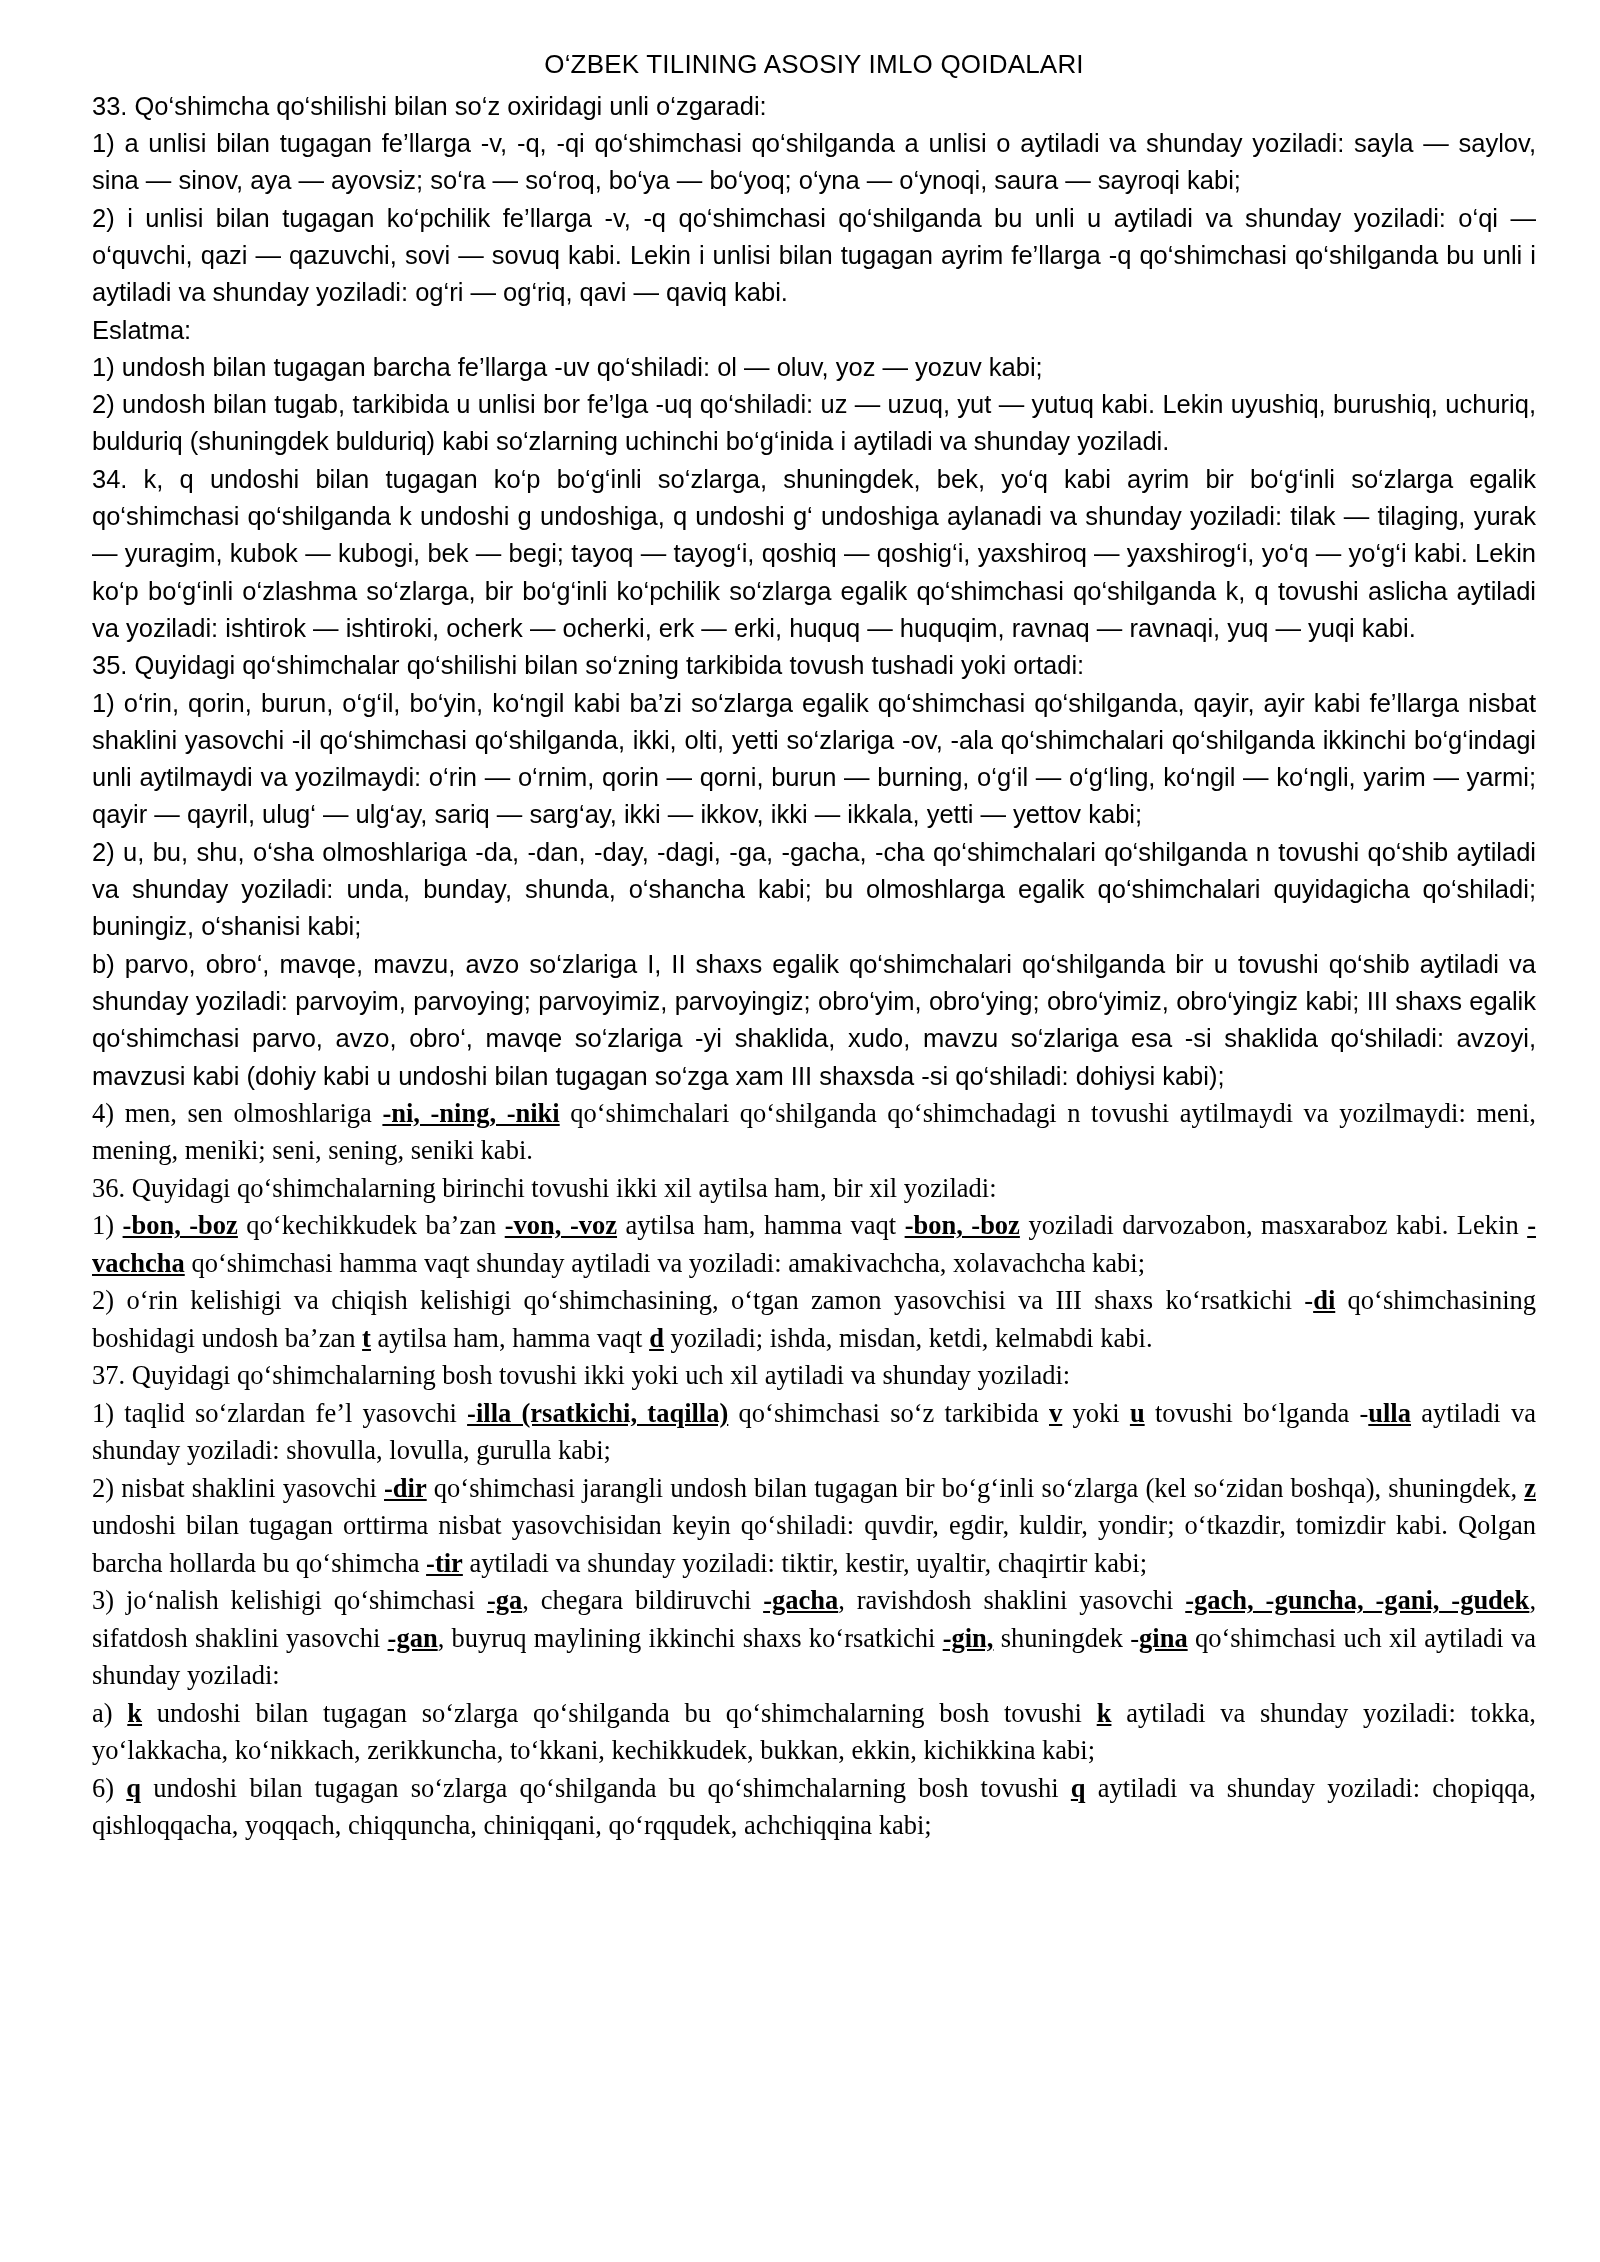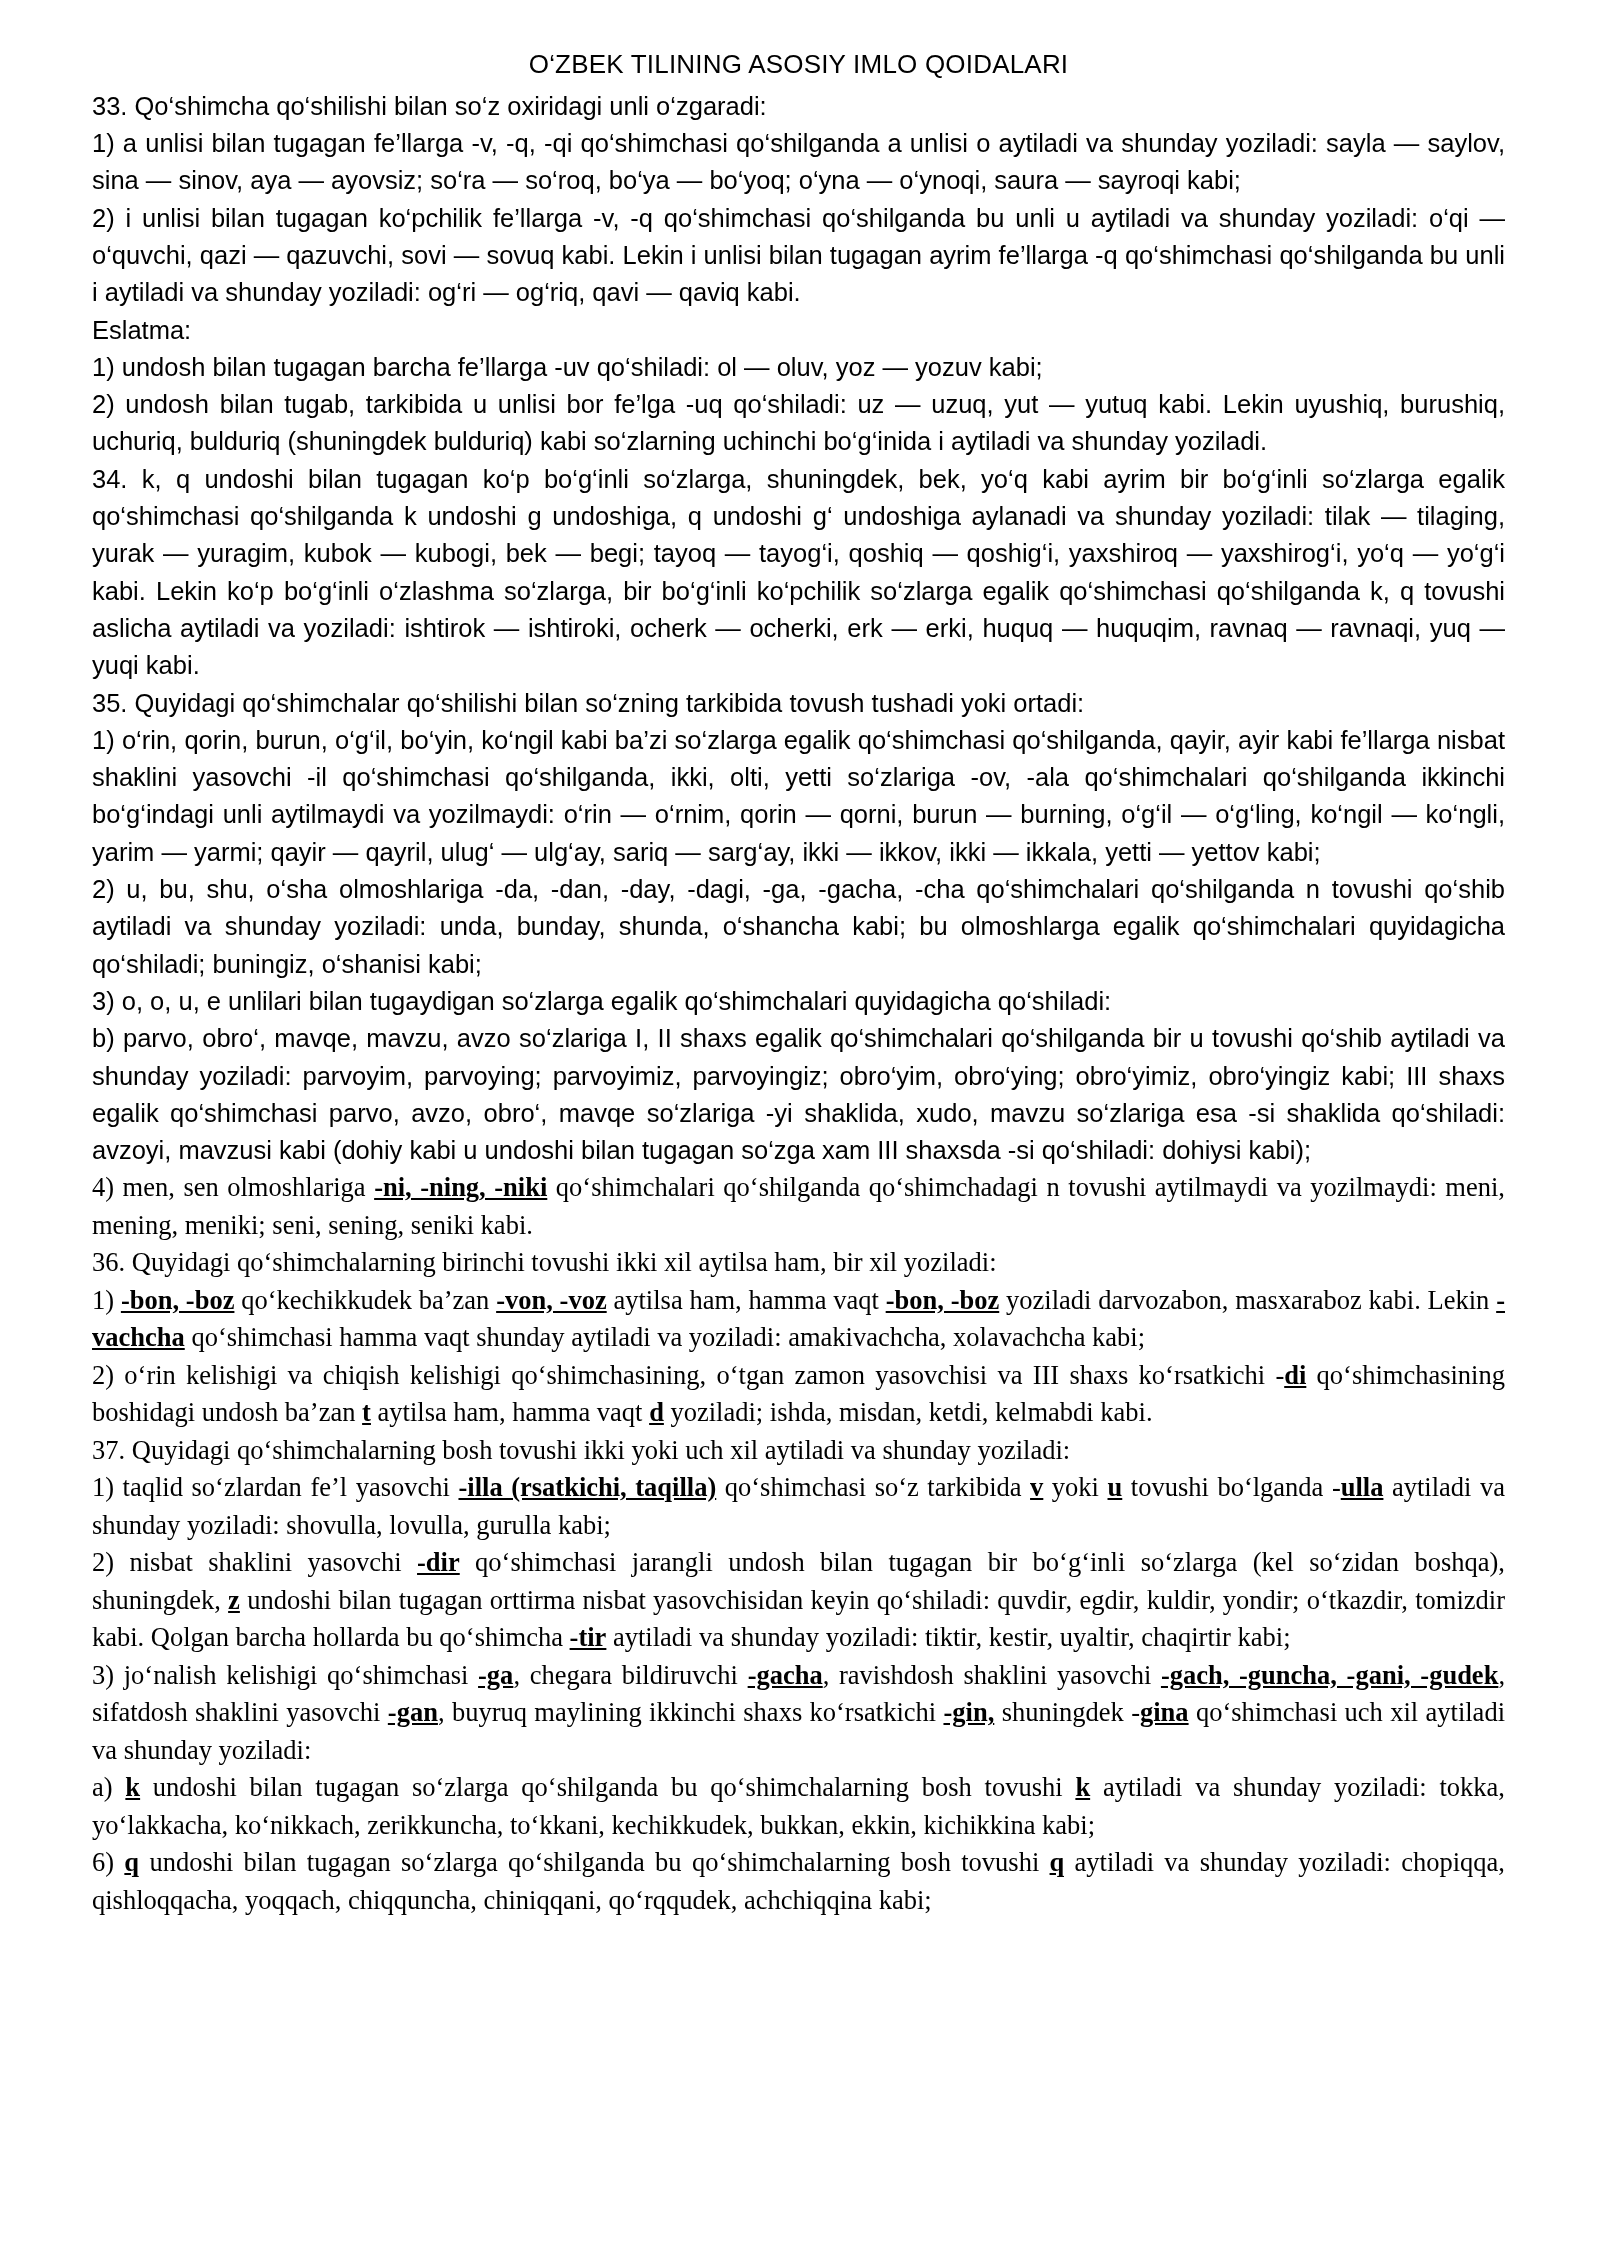--- a/index.html
+++ b/index.html
@@ -7,21 +7,21 @@
     width:1600px;
     height:2262px;
     background:#ffffff;
     color:#000000;
     font-family:"Liberation Sans", sans-serif;
   }
   .page {
     width:1600px;
     height:2262px;
     box-sizing:border-box;
-    padding:48px 95px 0 92px;
+    padding:48px 64px 0 92px;
     position:relative;
   }
   .title {
     text-align:center;
     font-family:"Liberation Sans", sans-serif;
     font-size:26px;
     line-height:1.30;
     letter-spacing:0.2px;
     font-weight:400;
   }
@@ -73,21 +73,20 @@
     <p class="nojust">33. Qo‘shimcha qo‘shilishi bilan so‘z oxiridagi unli o‘zgaradi:</p>
     <p>1) a unlisi bilan tugagan fe’llarga -v, -q, -qi qo‘shimchasi qo‘shilganda a unlisi o aytiladi va shunday yoziladi: sayla — saylov, sina — sinov, aya — ayovsiz; so‘ra — so‘roq, bo‘ya — bo‘yoq; o‘yna — o‘ynoqi, saura — sayroqi kabi;</p>
     <p>2) i unlisi bilan tugagan ko‘pchilik fe’llarga -v, -q qo‘shimchasi qo‘shilganda bu unli u aytiladi va shunday yoziladi: o‘qi — o‘quvchi, qazi — qazuvchi, sovi — sovuq kabi. Lekin i unlisi bilan tugagan ayrim fe’llarga -q qo‘shimchasi qo‘shilganda bu unli i aytiladi va shunday yoziladi: og‘ri — og‘riq, qavi — qaviq kabi.</p>
     <p class="nojust">Eslatma:</p>
     <p class="nojust">1) undosh bilan tugagan barcha fe’llarga -uv qo‘shiladi: ol — oluv, yoz — yozuv kabi;</p>
     <p>2) undosh bilan tugab, tarkibida u unlisi bor fe’lga -uq qo‘shiladi: uz — uzuq, yut — yutuq kabi. Lekin uyushiq, burushiq, uchuriq, bulduriq (shuningdek bulduriq) kabi so‘zlarning uchinchi bo‘g‘inida i aytiladi va shunday yoziladi.</p>
     <p>34. k, q undoshi bilan tugagan ko‘p bo‘g‘inli so‘zlarga, shuningdek, bek, yo‘q kabi ayrim bir bo‘g‘inli so‘zlarga egalik qo‘shimchasi qo‘shilganda k undoshi g undoshiga, q undoshi g‘ undoshiga aylanadi va shunday yoziladi: tilak — tilaging, yurak — yuragim, kubok — kubogi, bek — begi; tayoq — tayog‘i, qoshiq — qoshig‘i, yaxshiroq — yaxshirog‘i, yo‘q — yo‘g‘i kabi. Lekin ko‘p bo‘g‘inli o‘zlashma so‘zlarga, bir bo‘g‘inli ko‘pchilik so‘zlarga egalik qo‘shimchasi qo‘shilganda k, q tovushi aslicha aytiladi va yoziladi: ishtirok — ishtiroki, ocherk — ocherki, erk — erki, huquq — huquqim, ravnaq — ravnaqi, yuq — yuqi kabi.</p>
     <p class="nojust">35. Quyidagi qo‘shimchalar qo‘shilishi bilan so‘zning tarkibida tovush tushadi yoki ortadi:</p>
     <p>1) o‘rin, qorin, burun, o‘g‘il, bo‘yin, ko‘ngil kabi ba’zi so‘zlarga egalik qo‘shimchasi qo‘shilganda, qayir, ayir kabi fe’llarga nisbat shaklini yasovchi -il qo‘shimchasi qo‘shilganda, ikki, olti, yetti so‘zlariga -ov, -ala qo‘shimchalari qo‘shilganda ikkinchi bo‘g‘indagi unli aytilmaydi va yozilmaydi: o‘rin — o‘rnim, qorin — qorni, burun — burning, o‘g‘il — o‘g‘ling, ko‘ngil — ko‘ngli, yarim — yarmi; qayir — qayril, ulug‘ — ulg‘ay, sariq — sarg‘ay, ikki — ikkov, ikki — ikkala, yetti — yettov kabi;</p>
     <p>2) u, bu, shu, o‘sha olmoshlariga -da, -dan, -day, -dagi, -ga, -gacha, -cha qo‘shimchalari qo‘shilganda n tovushi qo‘shib aytiladi va shunday yoziladi: unda, bunday, shunda, o‘shancha kabi; bu olmoshlarga egalik qo‘shimchalari quyidagicha qo‘shiladi; buningiz, o‘shanisi kabi;</p>
-    <p class="nojust">3) o, o, u, e unlilari bilan tugaydigan so‘zlarga egalik qo‘shimchalari quyidagicha qo‘shiladi:</p>
     <p>b) parvo, obro‘, mavqe, mavzu, avzo so‘zlariga I, II shaxs egalik qo‘shimchalari qo‘shilganda bir u tovushi qo‘shib aytiladi va shunday yoziladi: parvoyim, parvoying; parvoyimiz, parvoyingiz; obro‘yim, obro‘ying; obro‘yimiz, obro‘yingiz kabi; III shaxs egalik qo‘shimchasi parvo, avzo, obro‘, mavqe so‘zlariga -yi shaklida, xudo, mavzu so‘zlariga esa -si shaklida qo‘shiladi: avzoyi, mavzusi kabi (dohiy kabi u undoshi bilan tugagan so‘zga xam III shaxsda -si qo‘shiladi: dohiysi kabi);</p>
   </div>
 
   <div class="serifblk">
 
     <p><span>4) men, sen olmoshlariga </span><b>-ni, -ning, -niki</b><span> qo‘shimchalari qo‘shilganda qo‘shimchadagi n tovushi aytilmaydi va yozilmaydi: meni, mening, meniki; seni, sening, seniki kabi.</span></p>
 
     <p class="nojust">36. Quyidagi qo‘shimchalarning birinchi tovushi ikki xil aytilsa ham, bir xil yoziladi:</p>
 
     <p><span>1) </span><b>-bon, -boz</b><span> qo‘kechikkudek ba’zan </span><b>-von, -voz</b><span> aytilsa ham, hamma vaqt </span><b>-bon, -boz</b><span> yoziladi darvozabon, masxaraboz kabi. Lekin </span><b>-vachcha</b><span> qo‘shimchasi hamma vaqt shunday aytiladi va yoziladi: amakivachcha, xolavachcha kabi;</span></p>

